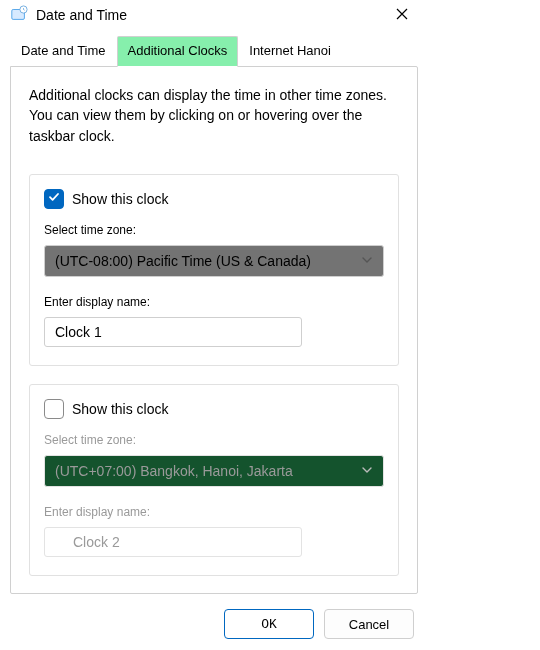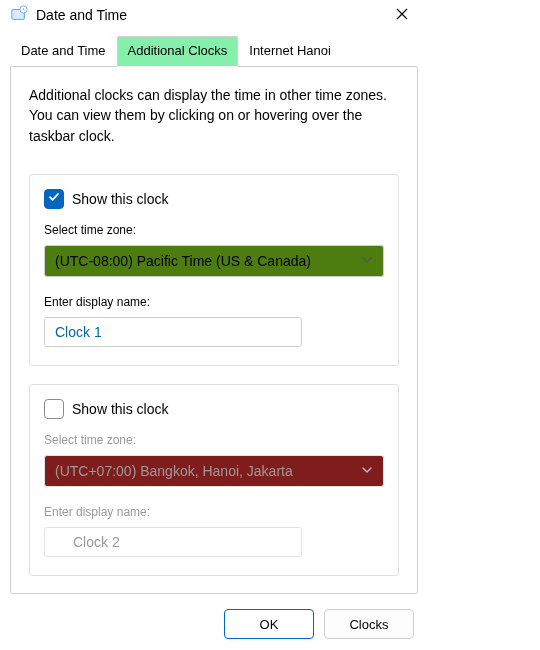--- a/index.html
+++ b/index.html
@@ -60,45 +60,45 @@
       flex-shrink:0;
     }
     .checkbox.checked { background:#0067c0; border:1px solid #0067c0; }
     .checkbox.unchecked { background:#fff; border:1px solid #8a8a8a; }
     .checkbox svg { width:12px; height:12px; }
     .clock-check-label { font-size:14px; }
 
     .label { font-size:12px; margin-bottom:8px; display:block; }
     .select {
       width:100%; height:32px; border:1px solid #cfcfcf; border-radius:3px;
-      padding:0 30px 0 10px; font-size:14px; background:#4d7c0f;
+      padding:0 30px 0 10px; font-size:14px; background:#737373;
       display:flex; align-items:center; position:relative; margin-bottom:18px;
       color:#000;
     }
-    .select.disabled { background:#7f1d1d; border-color:#e3e3e3; }
+    .select.disabled { background:#14532d; border-color:#e3e3e3; }
     .select-chevron { position:absolute; right:10px; top:50%; transform:translateY(-50%); }
     .select-chevron svg { width:12px; height:12px; }
 
     .text-input {
       width:258px; height:30px; border:1px solid #cfcfcf; border-radius:3px;
       padding:0 10px; font-size:14px; display:flex; align-items:center;
-      color:#0369a1; background:#fff;
+      color:#000000; background:#fff;
     }
     .text-input.disabled { border-color:#e3e3e3;padding-left:28px; }
 
     .button-row {
       display:flex; justify-content:flex-end; gap:10px;
       padding:14px 14px 16px 14px;
     }
     .btn {
       min-width:90px; height:30px; border:1px solid #cfcfcf; border-radius:4px;
       background:#fdfdfd; font-size:13px; display:flex; align-items:center; justify-content:center;
       cursor:default;
     }
-    .btn.primary { border:1px solid #0067c0; background:#fff; }
+    .btn.primary { border:1px solid #0067c0; background:#fff;font-family:Liberation Mono, monospace; }
   </style>
 </head>
 <body>
 
 <div class="window">
 
   <div class="titlebar">
     <div class="titlebar-left">
       <span>
         <svg width="18" height="18" viewBox="0 0 20 20">
@@ -173,16 +173,16 @@
 
       <span class="label">Enter display name:</span>
       <div class="text-input disabled">
         <span>Clock 2</span>
       </div>
     </div>
   </div>
 
   <div class="button-row">
     <div class="btn primary">OK</div>
-    <div class="btn">Clocks</div>
+    <div class="btn">Cancel</div>
   </div>
 
 </div>
 
 </body></html>

